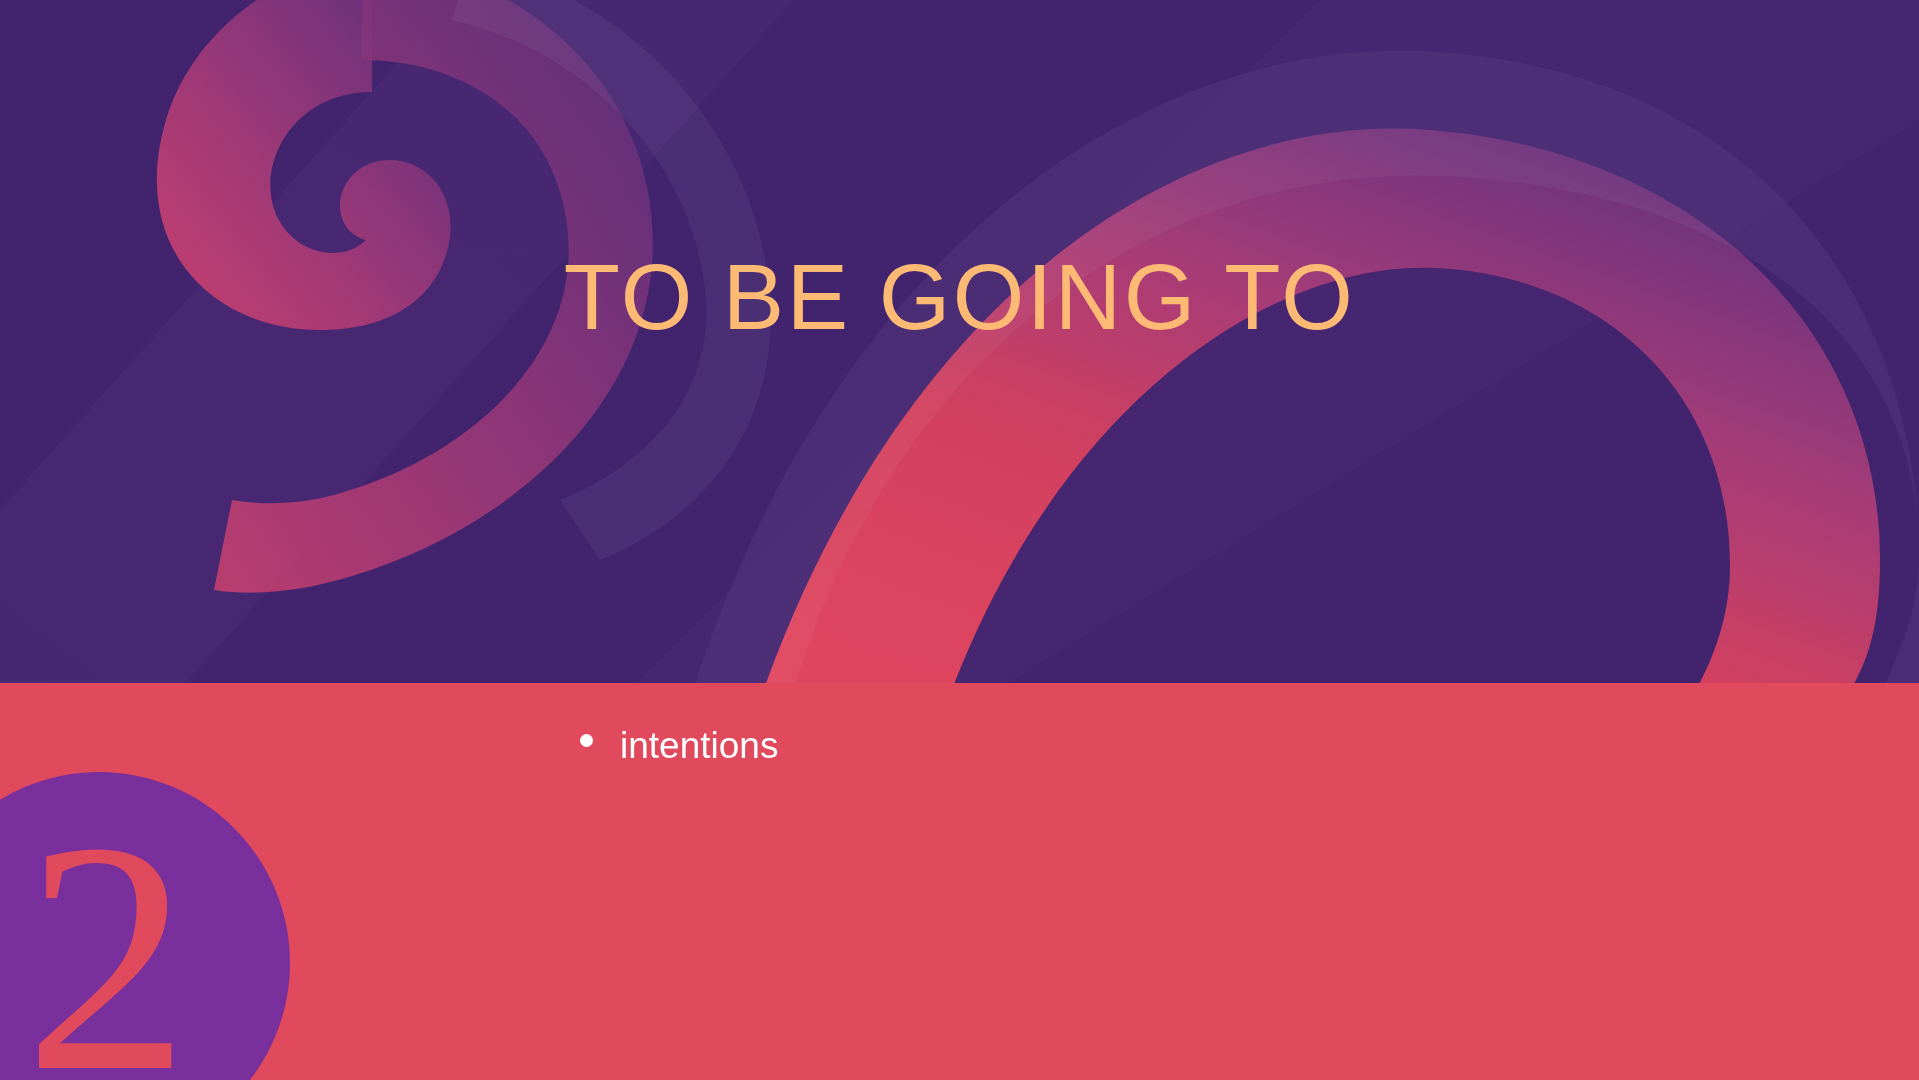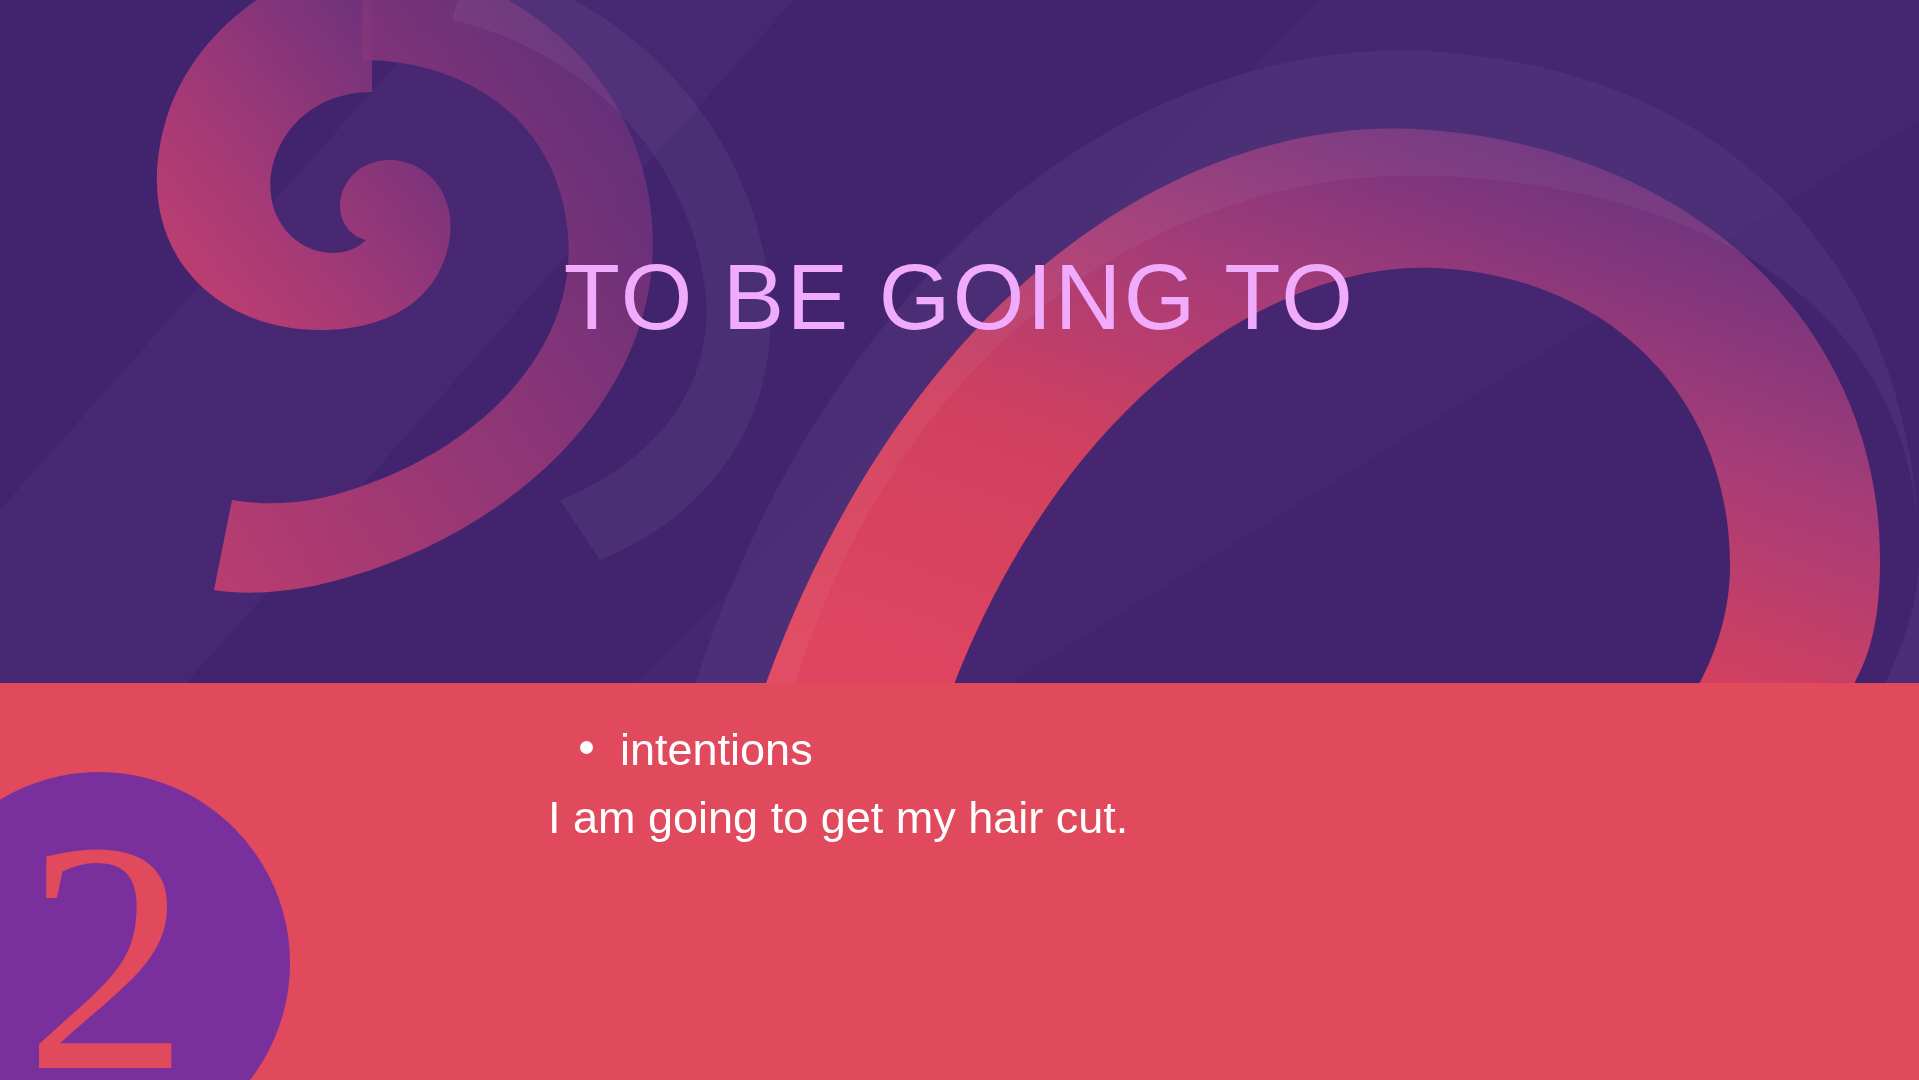--- a/index.html
+++ b/index.html
@@ -72,39 +72,39 @@
   }
 
   
   .title {
     position: absolute;
     left: 0;
     top: 247px;
     width: 1919px;
     text-align: center;
     z-index: 5;
-    color: #f0abfc;
+    color: #fdba74;
     font-family: "Liberation Sans", sans-serif;
     font-size: 92px;
     font-weight: 300;
     letter-spacing: 2.5px;
     line-height: 1.1;
     white-space: nowrap;
   }
 
   
   .body-block {
     position: absolute;
     left: 548px;
     top: 727px;
     width: 1330px;
     z-index: 5;
     color: #FFFFFF;
     font-family: "Liberation Sans", sans-serif;
-    font-size: 45px;
+    font-size: 37px;
     font-weight: 400;
     line-height: 1.0;
   }
   .line {
     white-space: nowrap;
     margin: 0;
     padding: 0;
   }
   .line-bullet {
     padding-left: 32px;
@@ -196,19 +196,18 @@
 
   <div class="title">TO BE GOING TO</div>
 
   <div class="body-block">
 
     <div class="line line-bullet">
       <span class="bullet-dot"></span>
       <span>intentions</span>
     </div>
 
-    <div class="line line-plain">I am going to get my hair cut.</div>
 
 
 
   </div>
 
 </div>
 
 </body></html>

